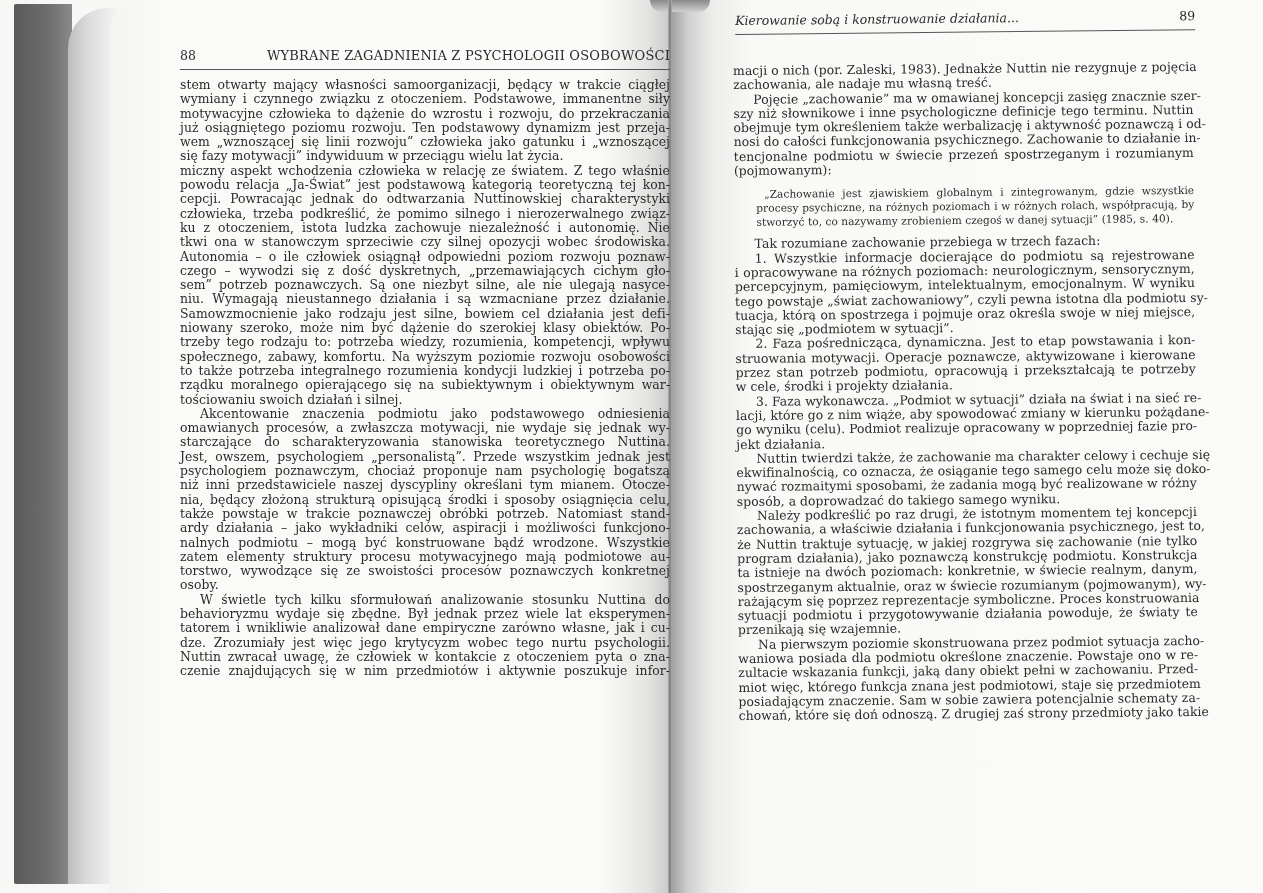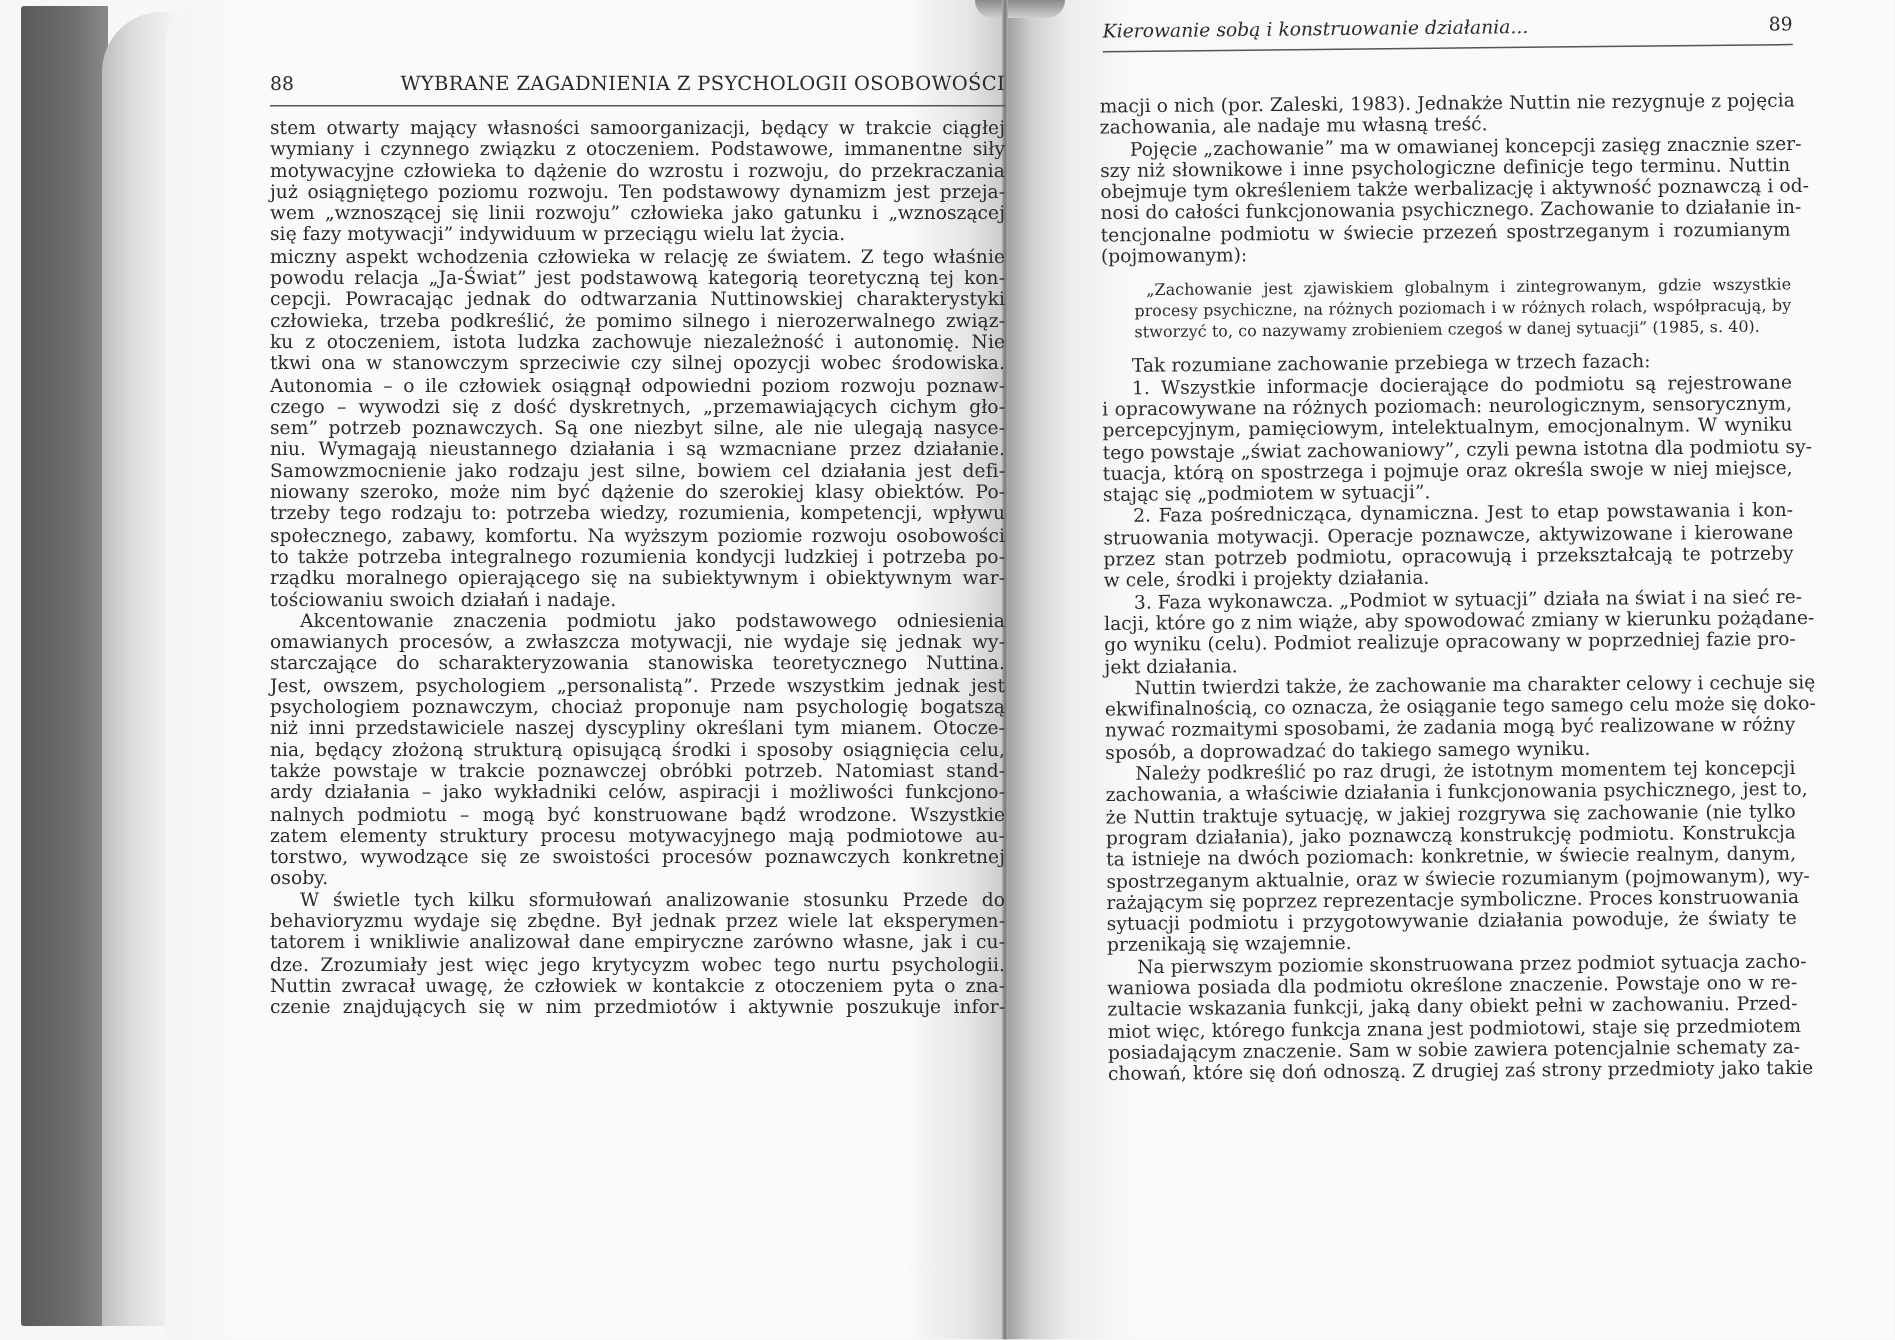--- a/index.html
+++ b/index.html
@@ -111,35 +111,35 @@
     <span class="line">Autonomia – o ile człowiek osiągnął odpowiedni poziom rozwoju poznaw-</span>
     <span class="line">czego – wywodzi się z dość dyskretnych, „przemawiających cichym gło-</span>
     <span class="line">sem” potrzeb poznawczych. Są one niezbyt silne, ale nie ulegają nasyce-</span>
     <span class="line">niu. Wymagają nieustannego działania i są wzmacniane przez działanie.</span>
     <span class="line">Samowzmocnienie jako rodzaju jest silne, bowiem cel działania jest defi-</span>
     <span class="line">niowany szeroko, może nim być dążenie do szerokiej klasy obiektów. Po-</span>
     <span class="line">trzeby tego rodzaju to: potrzeba wiedzy, rozumienia, kompetencji, wpływu</span>
     <span class="line">społecznego, zabawy, komfortu. Na wyższym poziomie rozwoju osobowości</span>
     <span class="line">to także potrzeba integralnego rozumienia kondycji ludzkiej i potrzeba po-</span>
     <span class="line">rządku moralnego opierającego się na subiektywnym i obiektywnym war-</span>
-    <span class="line last">tościowaniu swoich działań i nadaje.</span>
+    <span class="line last">tościowaniu swoich działań i silnej.</span>
     <span class="line indent">Akcentowanie znaczenia podmiotu jako podstawowego odniesienia</span>
     <span class="line">omawianych procesów, a zwłaszcza motywacji, nie wydaje się jednak wy-</span>
     <span class="line">starczające do scharakteryzowania stanowiska teoretycznego Nuttina.</span>
     <span class="line">Jest, owszem, psychologiem „personalistą”. Przede wszystkim jednak jest</span>
     <span class="line">psychologiem poznawczym, chociaż proponuje nam psychologię bogatszą</span>
     <span class="line">niż inni przedstawiciele naszej dyscypliny określani tym mianem. Otocze-</span>
     <span class="line">nia, będący złożoną strukturą opisującą środki i sposoby osiągnięcia celu,</span>
     <span class="line">także powstaje w trakcie poznawczej obróbki potrzeb. Natomiast stand-</span>
     <span class="line">ardy działania – jako wykładniki celów, aspiracji i możliwości funkcjono-</span>
     <span class="line">nalnych podmiotu – mogą być konstruowane bądź wrodzone. Wszystkie</span>
     <span class="line">zatem elementy struktury procesu motywacyjnego mają podmiotowe au-</span>
     <span class="line">torstwo, wywodzące się ze swoistości procesów poznawczych konkretnej</span>
     <span class="line last">osoby.</span>
-    <span class="line indent">W świetle tych kilku sformułowań analizowanie stosunku Przede do</span>
+    <span class="line indent">W świetle tych kilku sformułowań analizowanie stosunku Nuttina do</span>
     <span class="line">behavioryzmu wydaje się zbędne. Był jednak przez wiele lat eksperymen-</span>
     <span class="line">tatorem i wnikliwie analizował dane empiryczne zarówno własne, jak i cu-</span>
     <span class="line">dze. Zrozumiały jest więc jego krytycyzm wobec tego nurtu psychologii.</span>
     <span class="line">Nuttin zwracał uwagę, że człowiek w kontakcie z otoczeniem pyta o zna-</span>
     <span class="line">czenie znajdujących się w nim przedmiotów i aktywnie poszukuje infor-</span>
   </div>
 
 <div class="text-block right-text">
   <div id="right-before">
       <span class="line">macji o nich (por. Zaleski, 1983). Jednakże Nuttin nie rezygnuje z pojęcia</span>

